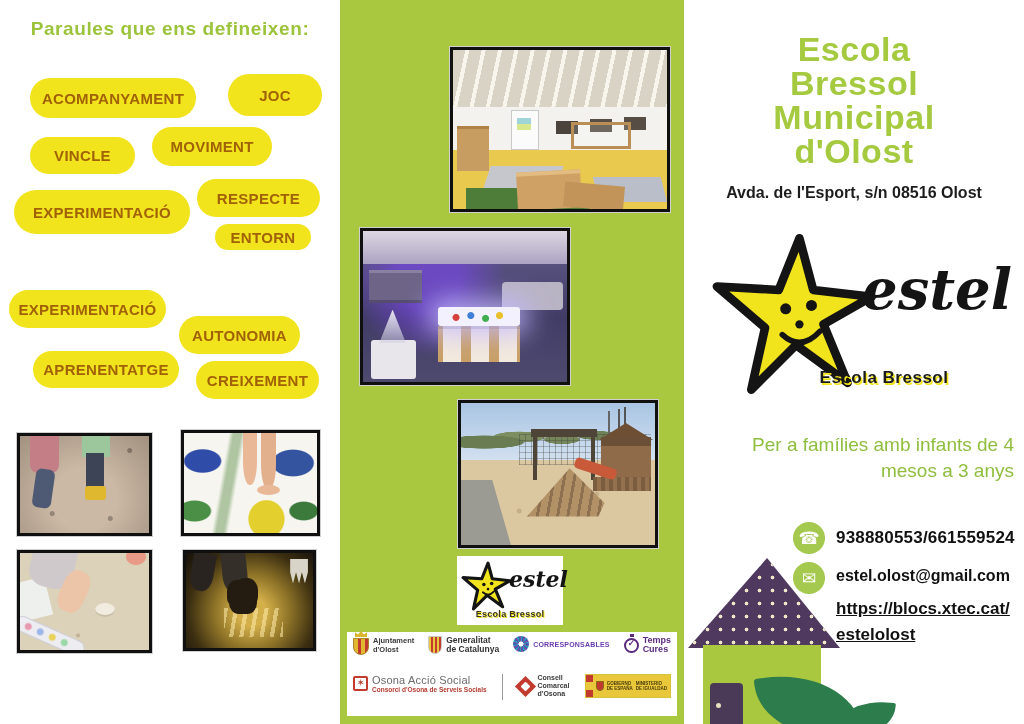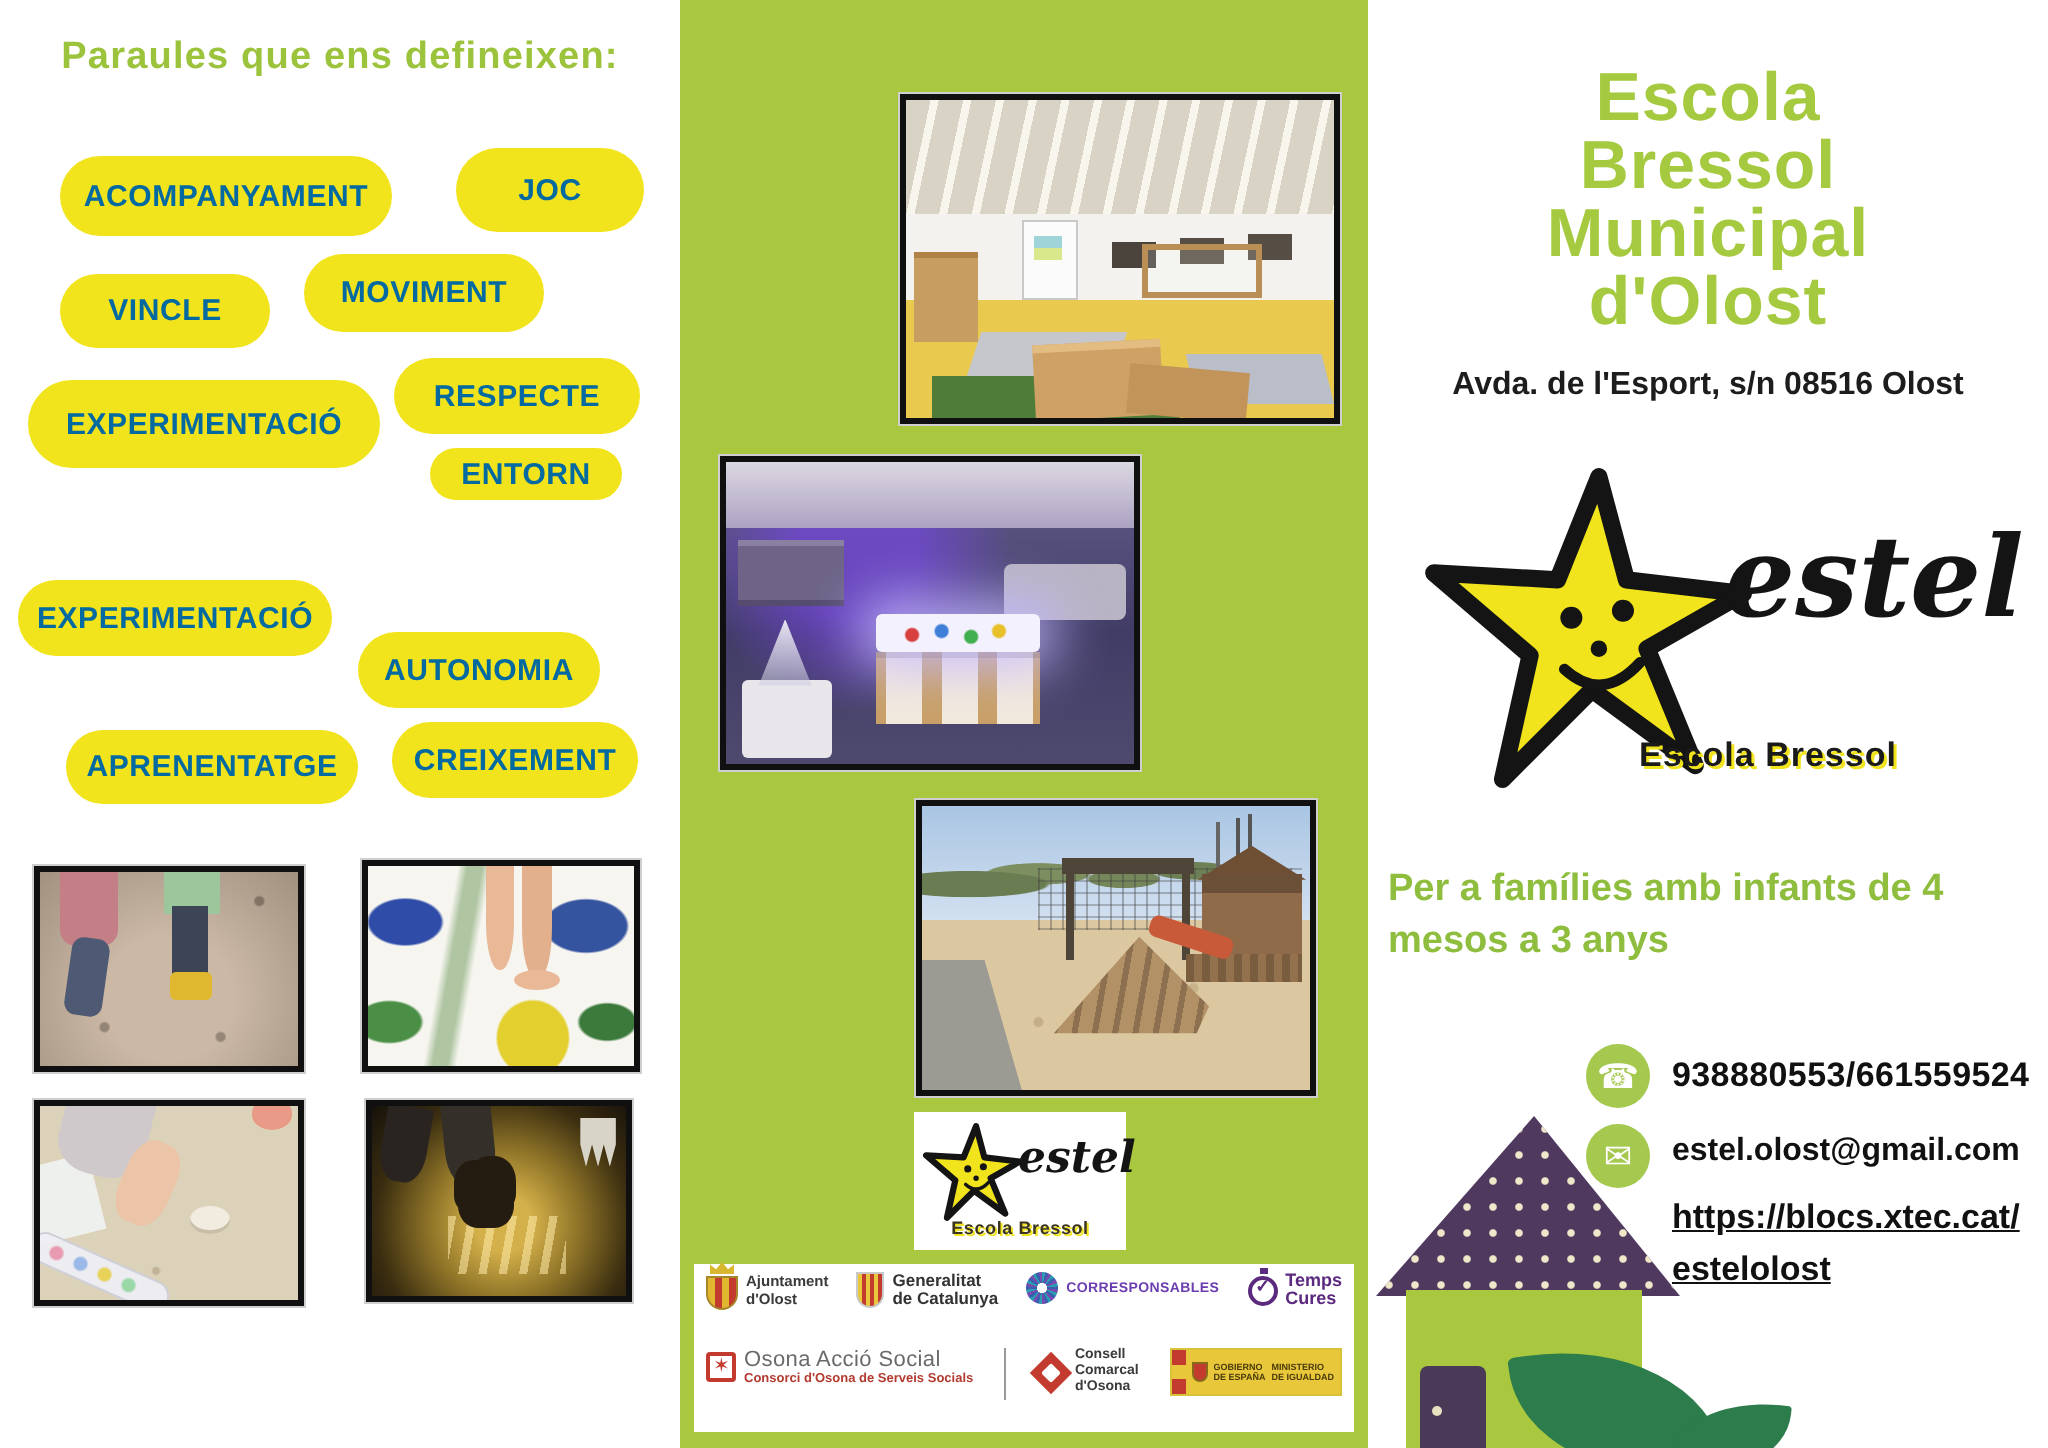--- a/index.html
+++ b/index.html
@@ -11,21 +11,21 @@
   .panel { position:absolute; top:0; height:724px; }
   .panel-left   { left:0;   width:340px; background:#ffffff; }
   .panel-middle { left:340px; width:344px; background:#a9c83f; }
   .panel-right  { left:684px; width:340px; background:#ffffff; }
 
   
   .lp-title { position:absolute; top:18px; left:0; width:100%; text-align:center;
               font-size:19px; font-weight:bold; letter-spacing:.6px; color:#9cc33c; }
   .pill { position:absolute; background:#f2e41c; border-radius:24px; display:flex;
           align-items:center; justify-content:center; font-weight:bold; font-size:15px;
-          color:#0369a1; letter-spacing:.3px; white-space:nowrap; }
+          color:#a16207; letter-spacing:.3px; white-space:nowrap; }
 
   
   .photo { position:absolute; border:3px solid #101010; box-shadow:0 0 0 1px #cfcfcf;
            overflow:hidden; background:#888; }
   .photo > div { position:absolute; }
 
   
   .pc-ceiling { top:0; left:0; width:100%; height:36%;
     background:repeating-linear-gradient(102deg,#d8d3c4 0 12px,#f8f6ec 12px 16px); }
   .pc-wall { top:36%; left:0; width:100%; height:27%; background:#f3f2ee; }
@@ -194,22 +194,22 @@
   .rp-title { position:absolute; top:32px; left:0; width:100%; text-align:center;
     font-size:34px; line-height:1.0; font-weight:bold; letter-spacing:.5px; color:#a5ca40; white-space:pre-line; }
   .rp-address { position:absolute; top:184px; left:0; width:100%; text-align:center;
     font-size:16px; font-weight:bold; color:#1d1d1d; }
   .rp-logo { position:absolute; top:226px; left:0; width:100%; height:180px; }
   .rp-logo .big-star { position:absolute; left:26px; top:2px; width:172px; height:172px; }
   .rp-logo .script { position:absolute; left:178px; top:30px; width:150px; text-align:center;
     font-family:"DejaVu Serif", serif; font-style:italic; font-weight:bold; font-size:56px; color:#141414; }
   .rp-logo .tagline { position:absolute; left:120px; top:142px; width:160px; text-align:center;
     font-size:17px; font-weight:bold; color:#1a1a1a; letter-spacing:.5px; text-shadow:1.5px 1.5px 0 #f2e41c; }
-  .rp-audience { position:absolute; top:432px; left:10px; width:320px; text-align:left;
-    font-size:19px; line-height:1.35; font-weight:bold; color:#8fbe3f; }
+  .rp-audience { position:absolute; top:432px; left:10px; width:320px; text-align:right;
+    font-size:19px; line-height:1.35; font-weight:normal; color:#8fbe3f; }
   .contact-icon { position:absolute; width:32px; height:32px; border-radius:50%; background:#a5c84e;
     color:#ffffff; display:flex; align-items:center; justify-content:center; font-size:17px; }
   .ci-phone { left:109px; top:522px; }
   .ci-mail  { left:109px; top:562px; }
   .rp-phone { position:absolute; left:152px; top:528px; font-size:17px; font-weight:bold; color:#111; letter-spacing:.2px; }
   .rp-email { position:absolute; left:152px; top:567px; font-size:16px; font-weight:bold; color:#111; }
   .rp-url { position:absolute; left:152px; top:596px; font-size:17px; font-weight:bold; color:#111;
     line-height:1.55; white-space:pre-line; text-decoration:underline; cursor:pointer; }
   .roof { position:absolute; left:4px; top:558px; width:152px; height:90px;
     clip-path:polygon(52% 0, 100% 100%, 0 100%);
@@ -233,21 +233,21 @@
 
     <div class="pill" style="left:30px;top:78px;width:166px;height:40px;">ACOMPANYAMENT</div>
     <div class="pill" style="left:228px;top:74px;width:94px;height:42px;">JOC</div>
     <div class="pill" style="left:30px;top:137px;width:105px;height:37px;">VINCLE</div>
     <div class="pill" style="left:152px;top:127px;width:120px;height:39px;">MOVIMENT</div>
     <div class="pill" style="left:14px;top:190px;width:176px;height:44px;">EXPERIMENTACIÓ</div>
     <div class="pill" style="left:197px;top:179px;width:123px;height:38px;">RESPECTE</div>
     <div class="pill" style="left:215px;top:224px;width:96px;height:26px;">ENTORN</div>
     <div class="pill" style="left:9px;top:290px;width:157px;height:38px;">EXPERIMENTACIÓ</div>
     <div class="pill" style="left:179px;top:300px;width:121px;height:38px;margin-top:16px;">AUTONOMIA</div>
-    <div class="pill" style="left:33px;top:365px;width:146px;height:37px;">APRENENTATGE</div>
+    <div class="pill" style="left:33px;top:351px;width:146px;height:37px;">APRENENTATGE</div>
     <div class="pill" style="left:196px;top:361px;width:123px;height:38px;">CREIXEMENT</div>
 
     <div class="photo" style="left:17px;top:433px;width:135px;height:103px;">
       <div class="pm-bg"></div>
         <div class="pm-speck"></div>
       <div class="pm-jacket"></div>
         <div class="pm-jeans"></div>
       <div class="pm-shirt"></div>
         <div class="pm-pants"></div>
         <div class="pm-boots"></div>

